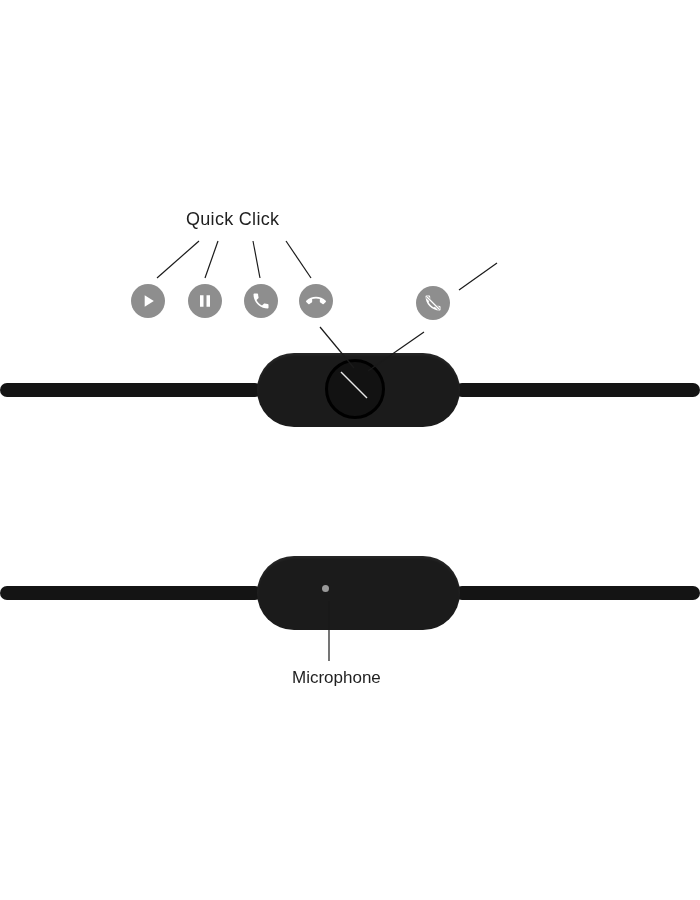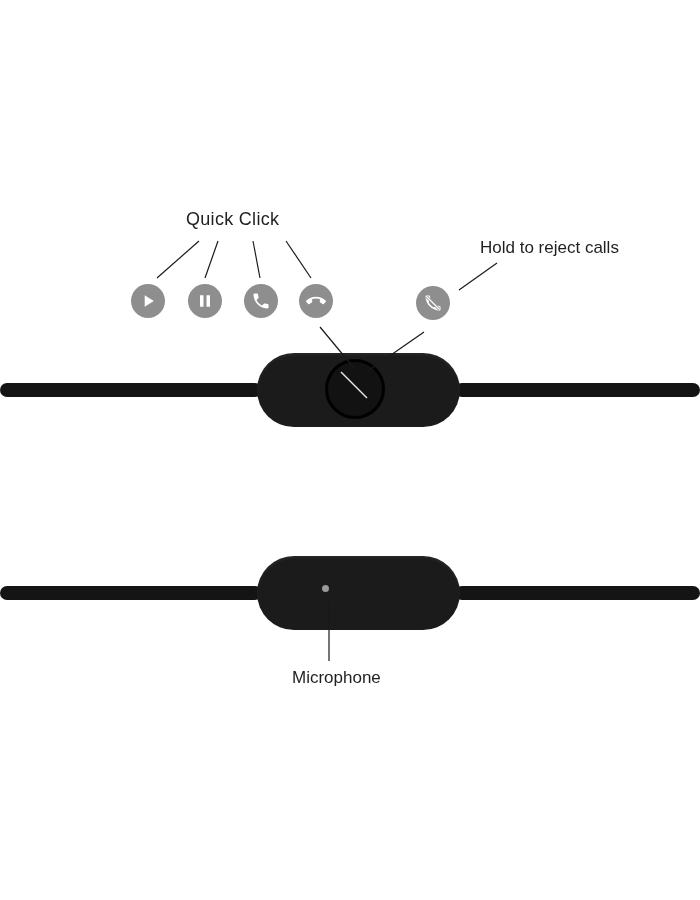--- a/index.html
+++ b/index.html
@@ -68,21 +68,20 @@
     z-index: 10;
     pointer-events: none;
   }
 </style>
 </head>
 <body>
 
 <div class="canvas">
 
   <div class="label label-quick-click">Quick Click</div>
-  <div class="label label-hold-reject">Hold to reject calls</div>
   <div class="label label-microphone">Microphone</div>
 
   <div class="icon-circle" style="left:131px; top:284px;">
     <svg viewBox="0 0 24 24" aria-hidden="true">
       <path d="M8 5v14l11-7z" fill="#ffffff"></path>
     </svg>
   </div>
   <div class="icon-circle" style="left:188px; top:284px;">
     <svg viewBox="0 0 24 24" aria-hidden="true">
       <path d="M6 5h4.2v14H6zM13.8 5H18v14h-4.2z" fill="#ffffff"></path>

